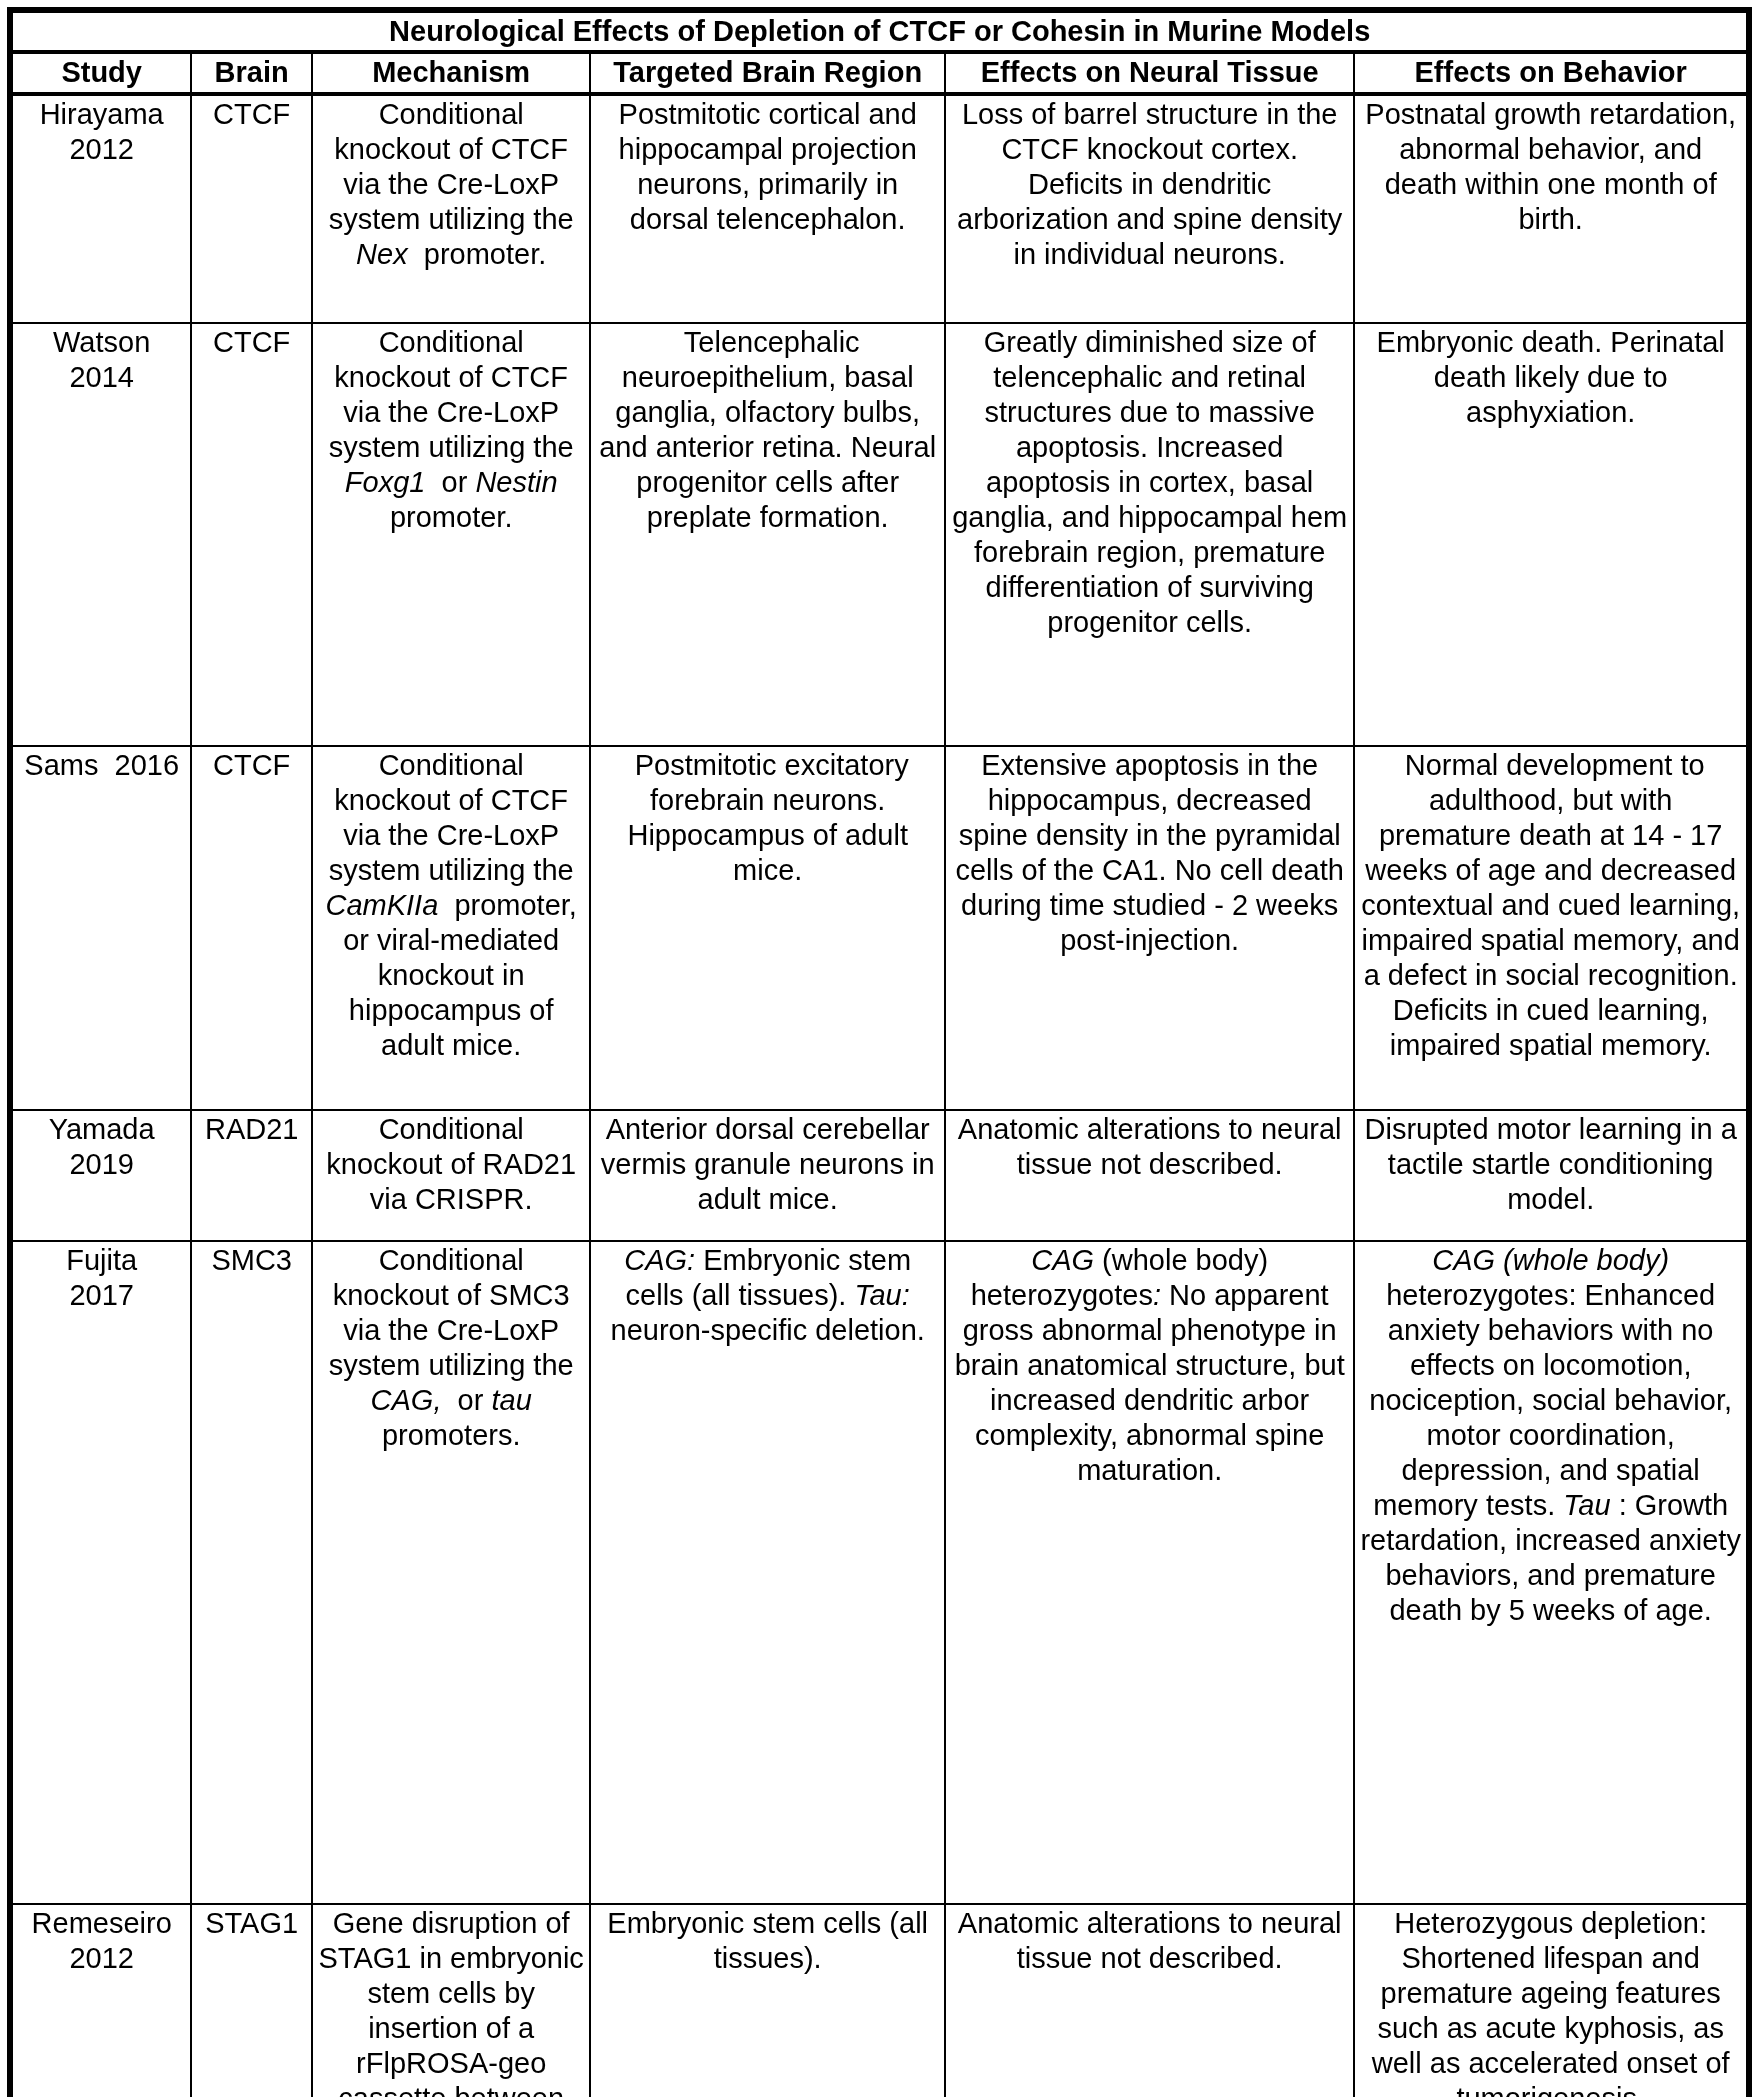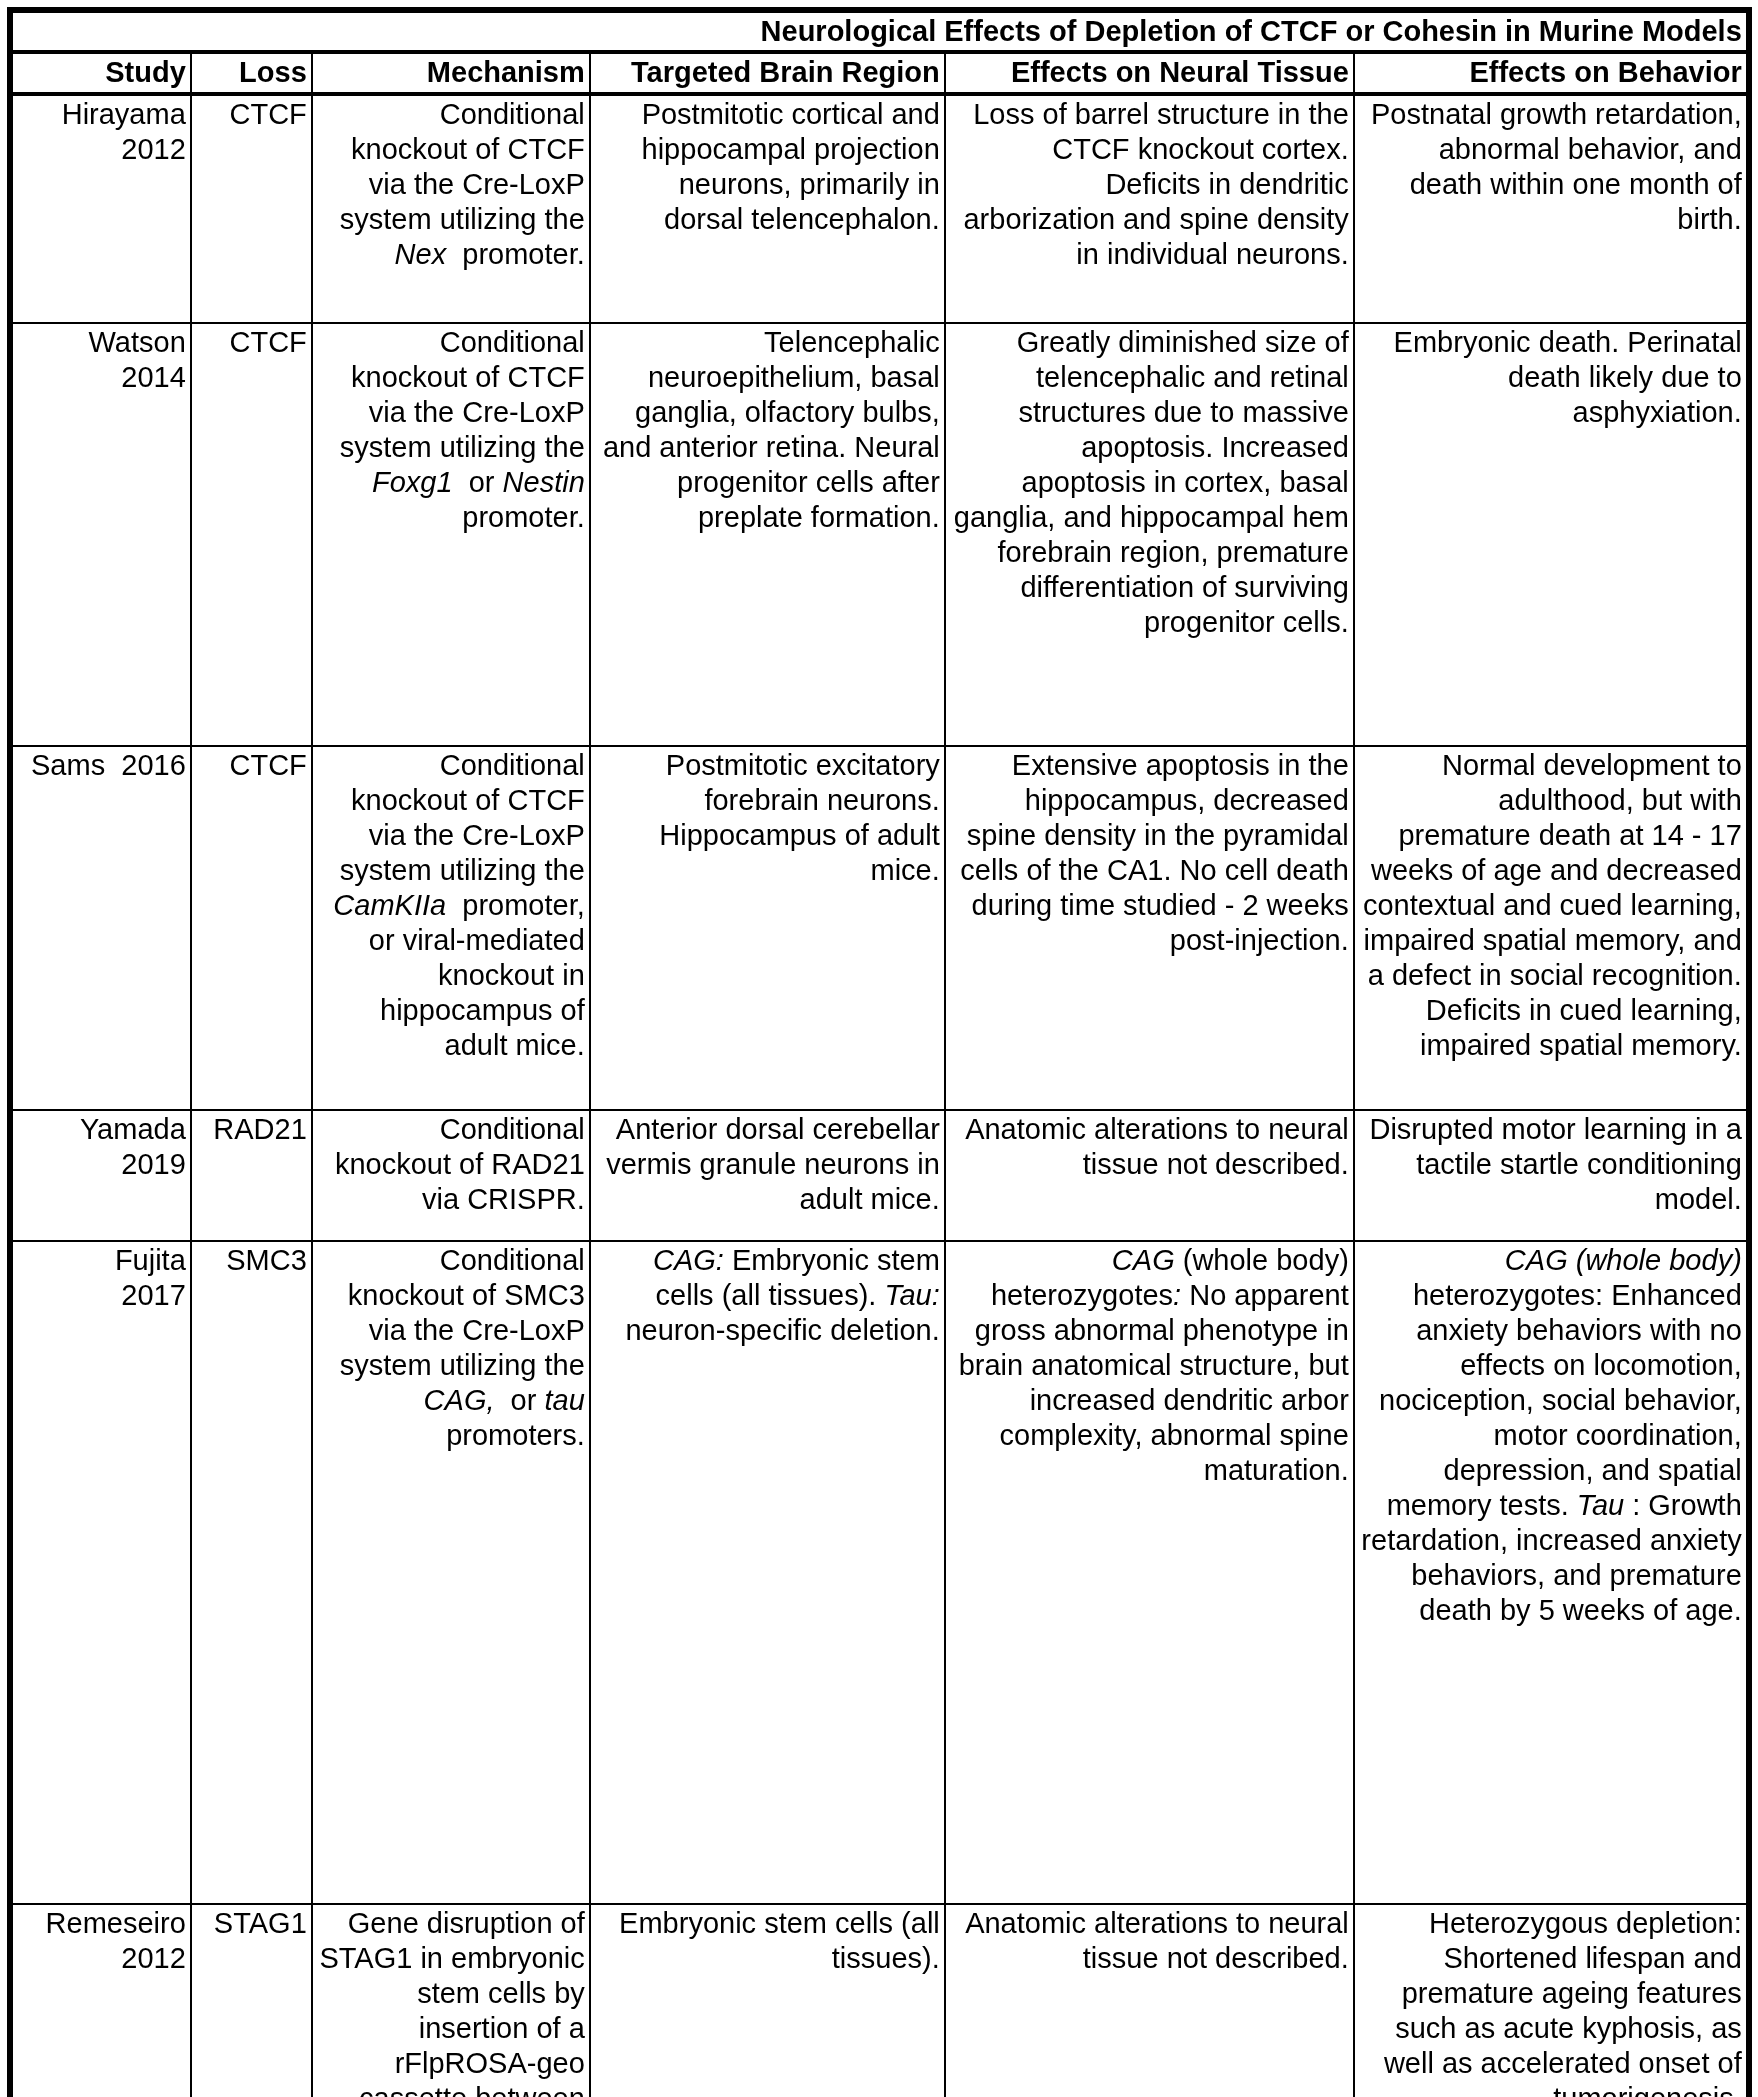--- a/index.html
+++ b/index.html
@@ -23,21 +23,21 @@
   table.study-table {
     border-collapse: collapse;
     table-layout: fixed;
     width: 1738px;
     background: #ffffff;
     border: 6px solid #000000;
   }
   .study-table td, .study-table th {
     border: 2.8px solid #000000;
     vertical-align: top;
-    text-align: right;
+    text-align: center;
     padding: 1.1px 4.4px 1.1px 4.4px;
     font-size: 29px;
     line-height: 35px;
     white-space: pre-wrap;
     overflow: hidden;
     font-weight: normal;
   }
   .study-table tr.title-row td {
     font-weight: bold;
     border-bottom-width: 4.4px;
@@ -63,21 +63,21 @@
       <col style="width:355px">
         <col style="width:409px">
         <col style="width:395px">
     </colgroup>
     <tbody>
       <tr class="title-row">
         <td colspan="6">Neurological Effects of Depletion of CTCF or Cohesin in Murine Models</td>
       </tr>
       <tr class="header-row">
         <th>Study</th>
-        <th>Loss</th>
+        <th>Brain</th>
         <th>Mechanism</th>
         <th>Targeted Brain Region</th>
         <th>Effects on Neural Tissue</th>
         <th>Effects on Behavior</th>
       </tr>
 
       <tr class="data-row" style="height:229px">
         <td><span>Hirayama
 2012</span></td>
         <td><span>CTCF</span></td>

